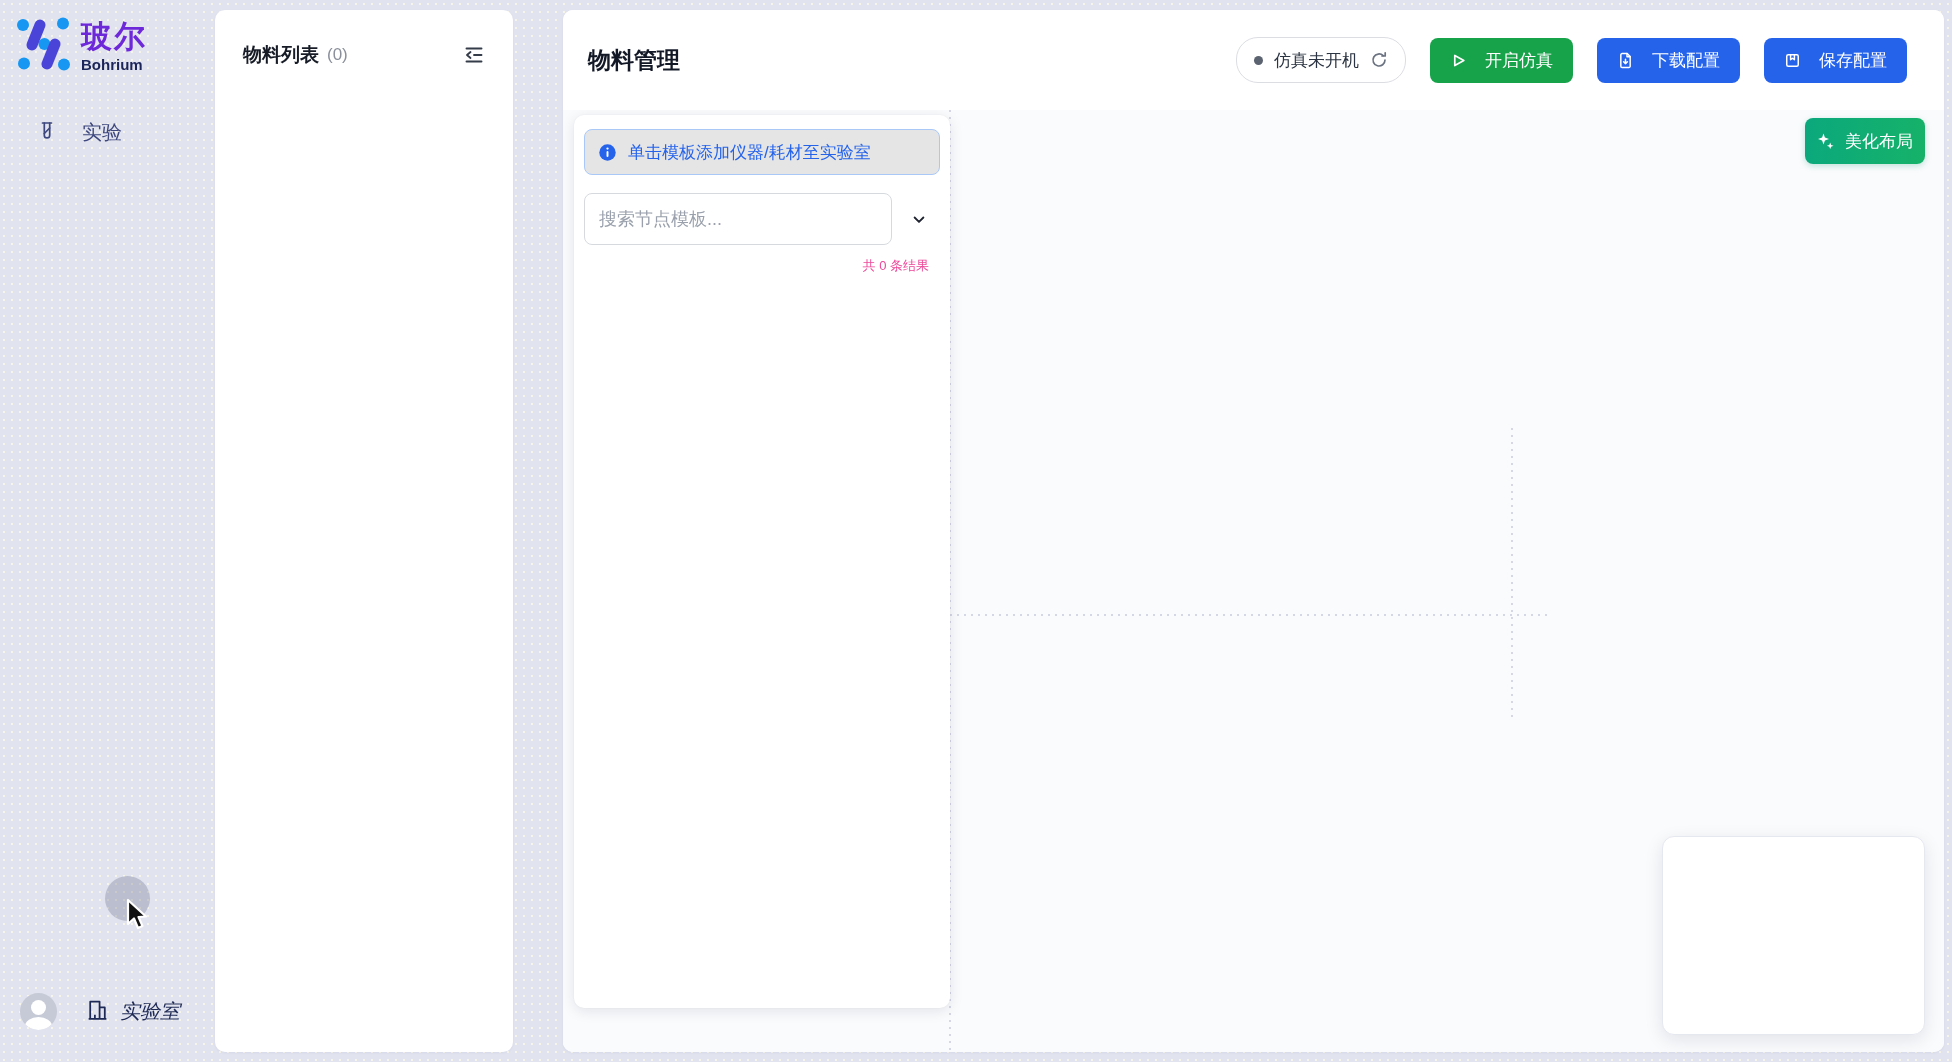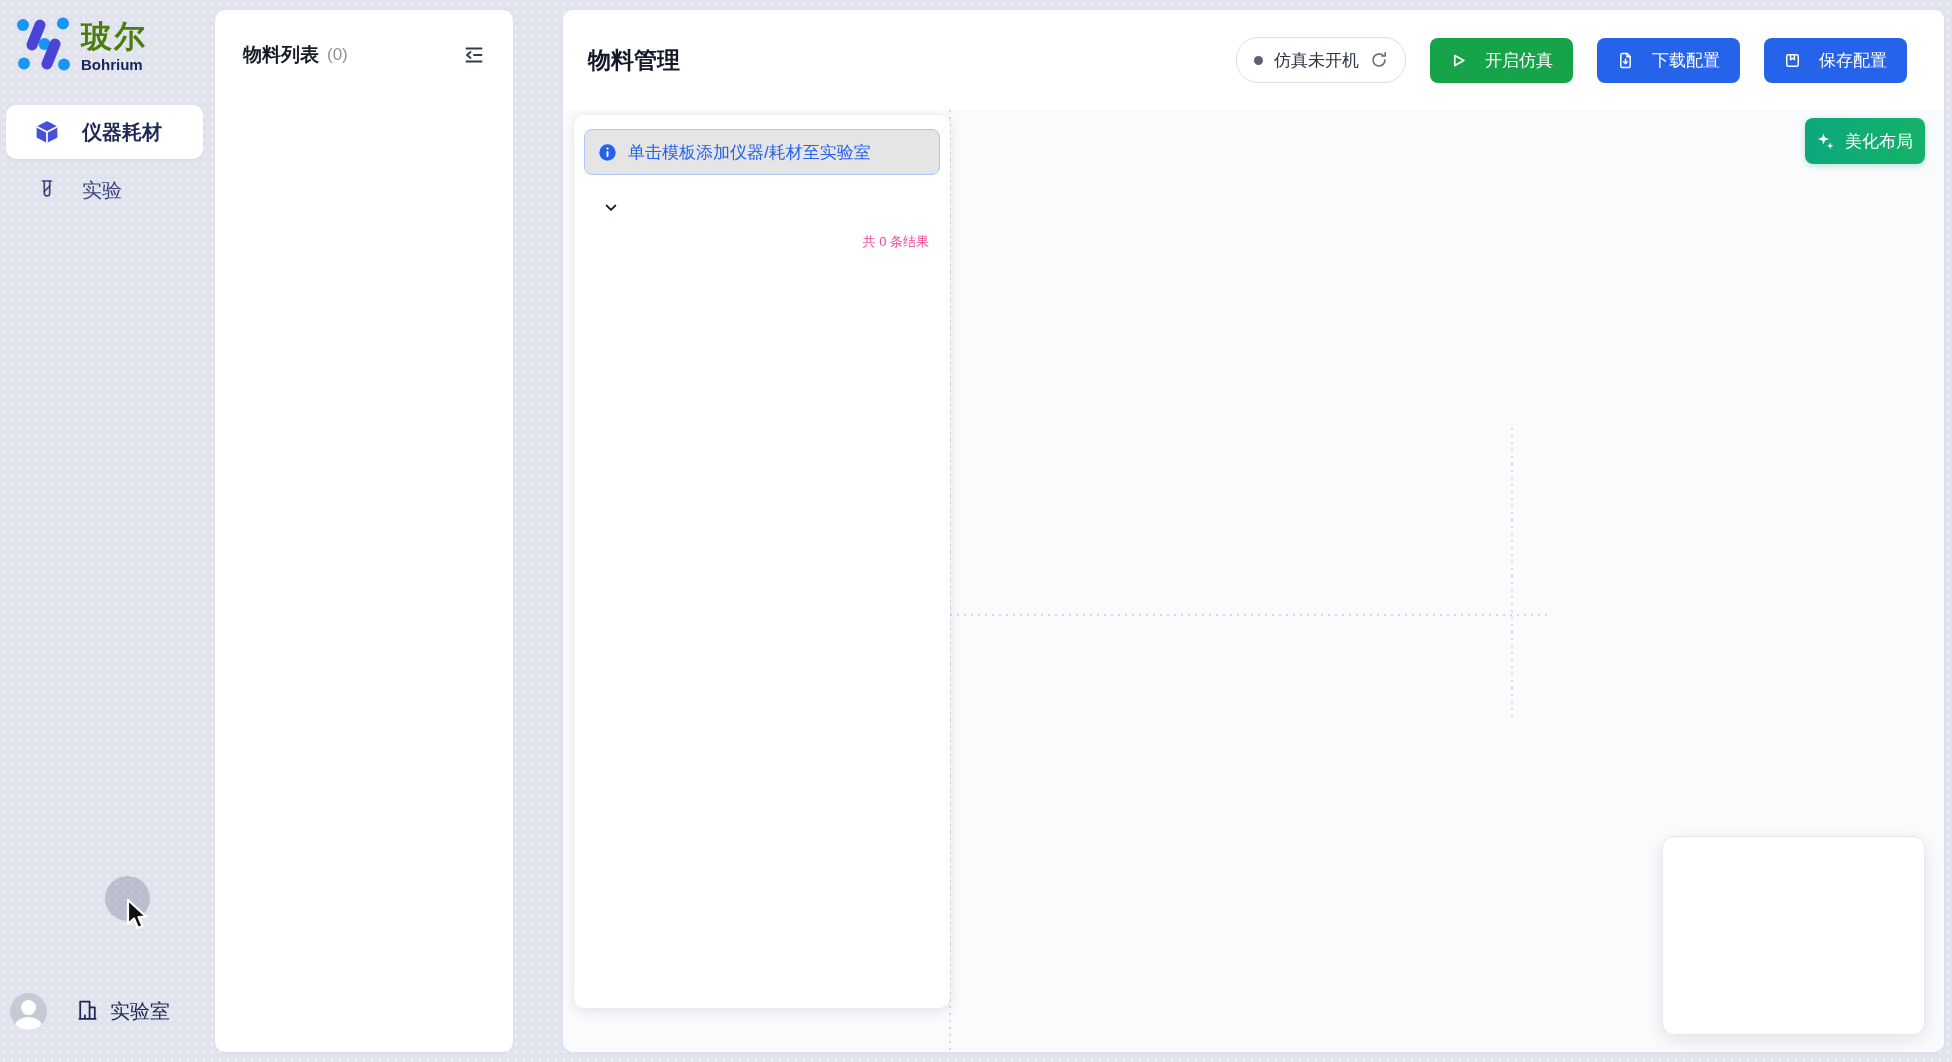--- a/index.html
+++ b/index.html
@@ -8,28 +8,28 @@
     background-color:#e1e3ef;
     background-image:radial-gradient(#f7f4ea 1.3px, transparent 1.4px);
     background-size:8px 8px;
     font-family:"Liberation Sans", sans-serif;
     -webkit-font-smoothing:antialiased;
   }
   
   .sidebar{position:absolute;left:0;top:0;width:215px;height:100%;}
   .logo-row{position:absolute;left:16px;top:17px;display:flex;align-items:flex-start;gap:11px;}
   .logo-text{display:flex;flex-direction:column;margin-top:2px;}
-  .logo-zh{font-size:31px;font-weight:700;color:#4d7c0f;line-height:1.15;letter-spacing:2px;}
+  .logo-zh{font-size:31px;font-weight:700;color:#6d28d9;line-height:1.15;letter-spacing:2px;}
   .logo-en{font-size:15px;font-weight:700;color:#1b2559;margin-top:1px;}
   .nav{position:absolute;left:6px;top:105px;width:197px;display:flex;flex-direction:column;gap:4px;}
   .nav-item{height:54px;display:flex;align-items:center;padding-left:28px;gap:22px;border-radius:10px;
     font-size:20px;color:#3d477d;cursor:pointer;}
   .nav-item.selected{background:#ffffff;color:#1e2a55;font-weight:700;box-shadow:0 1px 3px rgba(27,37,89,.07);}
   .nav-icon{width:26px;height:26px;display:flex;align-items:center;justify-content:center;flex:0 0 26px;}
-  .sidebar-footer{position:absolute;left:10px;top:993px;display:flex;}
+  .sidebar-footer{position:absolute;left:20px;top:993px;display:flex;font-style:italic;}
   .avatar{width:37px;height:37px;border-radius:50%;background:#c6cad6;position:relative;overflow:hidden;flex:0 0 37px;}
   .avatar:before{content:"";position:absolute;left:11px;top:7px;width:15px;height:15px;border-radius:50%;background:#fff;}
   .avatar:after{content:"";position:absolute;left:5px;top:24px;width:27px;height:18px;border-radius:50%;background:#fff;}
   .lab-entry{display:flex;align-items:center;gap:10px;margin-left:28px;cursor:pointer;}
   .lab-label{font-size:20px;color:#1e2a55;}
   
   .left-panel{position:absolute;left:215px;top:10px;width:298px;height:1042px;background:#fff;border-radius:10px;
     box-shadow:0 1px 3px rgba(27,37,89,.05);}
   .left-panel-header{display:flex;align-items:center;padding:32px 26px 0 28px;}
   .lp-title{font-size:19px;font-weight:700;color:#161b26;}
@@ -100,29 +100,20 @@
         </g>
       </svg>
     </span>
     <span class="logo-text">
       <span class="logo-zh">玻尔</span>
       <span class="logo-en">Bohrium</span>
     </span>
   </div>
 
   <div class="nav">
-    <div class="nav-item selected">
-      <span class="nav-icon">
-        <svg width="26" height="26" viewBox="0 0 24 24">
-          <path fill="#4a4fd9" stroke="#4a4fd9" stroke-width="1.2" stroke-linejoin="round" d="M12 2.6 21 7.3v9.4l-9 4.7-9-4.7V7.3z"></path>
-          <path d="M12 21.4V12M12 12 3 7.3M12 12l9-4.7" stroke="#ffffff" stroke-width="1.6" fill="none" stroke-linecap="round"></path>
-        </svg>
-      </span>
-      <span>仪器耗材</span>
-    </div>
     <div class="nav-item">
       <span class="nav-icon">
         <svg width="24" height="24" viewBox="0 0 24 24" fill="none" stroke="#3d477d" stroke-width="1.7" stroke-linecap="round">
           <path d="M7.5 3h9"></path>
           <path d="M9.3 3v12.2a2.7 2.7 0 0 0 5.4 0V3"></path>
           <path d="M9.3 13.5 14.7 8"></path>
         </svg>
       </span>
       <span>实验</span>
     </div>
@@ -213,20 +204,21 @@
         <span style="display:flex;">
           <svg width="19" height="19" viewBox="0 0 19 19">
             <circle cx="9.5" cy="9.5" r="8.2" fill="#2563eb"></circle>
             <rect x="8.55" y="8" width="1.9" height="6" rx="0.95" fill="#fff"></rect>
             <circle cx="9.5" cy="5.6" r="1.15" fill="#fff"></circle>
           </svg>
         </span>
         <span>单击模板添加仪器/耗材至实验室</span>
       </div>
       <div class="search-row">
+        <input class="search-input" type="text" placeholder="搜索节点模板..." style="">
         <button class="chevron-btn">
           <svg width="21" height="21" viewBox="0 0 20 20" fill="none" stroke="#1f2430" stroke-width="2.3" stroke-linecap="round" stroke-linejoin="round">
             <path d="M4.5 7.5 10 13l5.5-5.5"></path>
           </svg>
         </button>
       </div>
       <div class="result-count">共 0 条结果</div>
     </div>
 
     <button class="beautify-btn">

